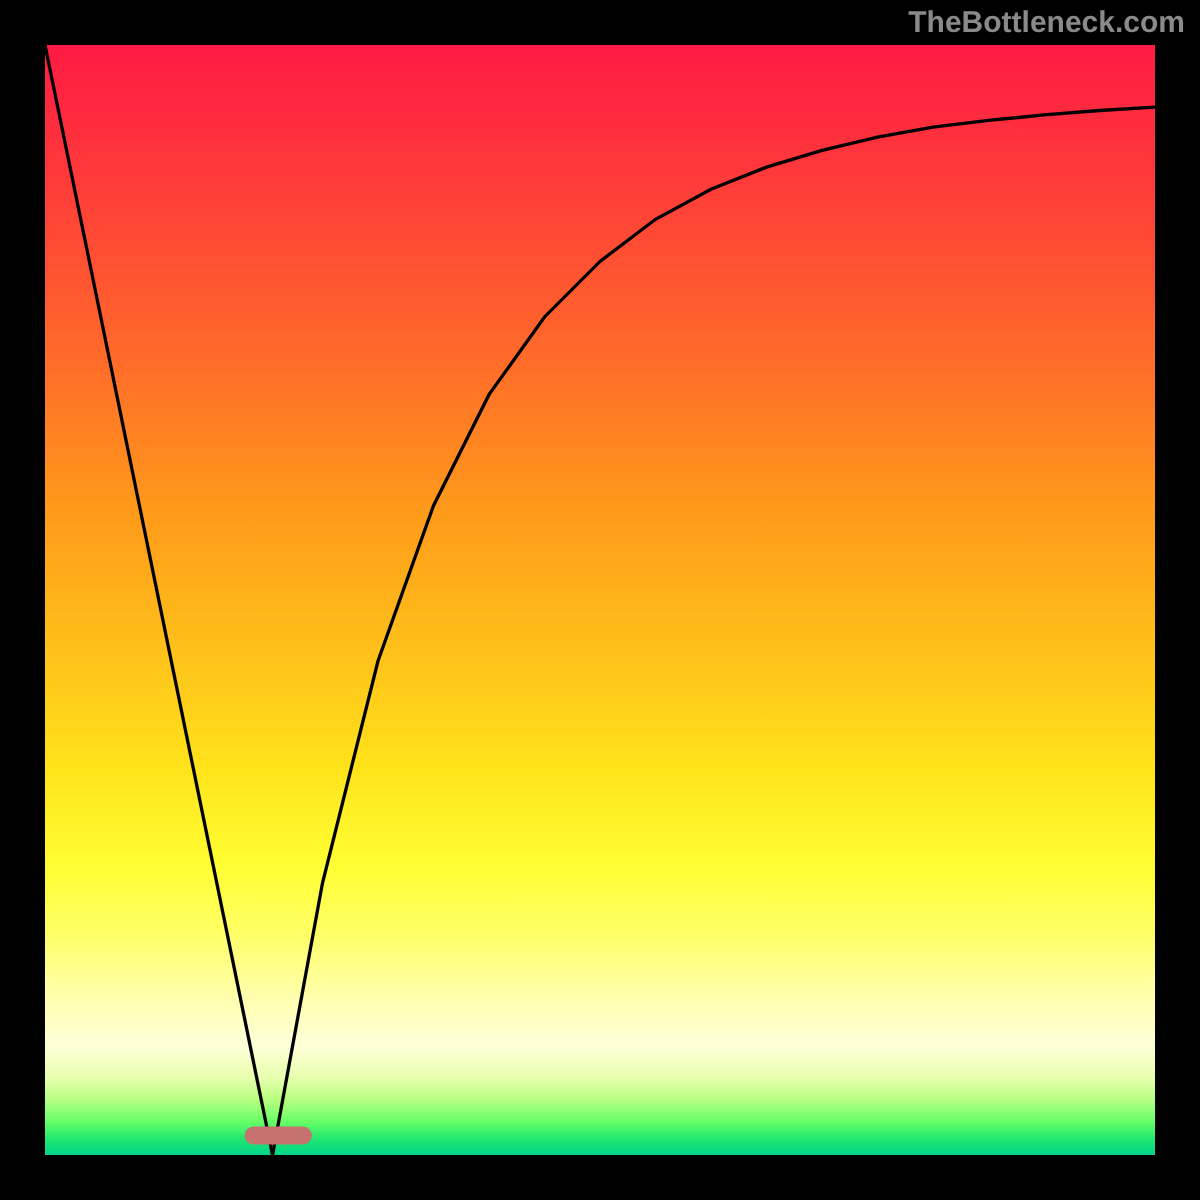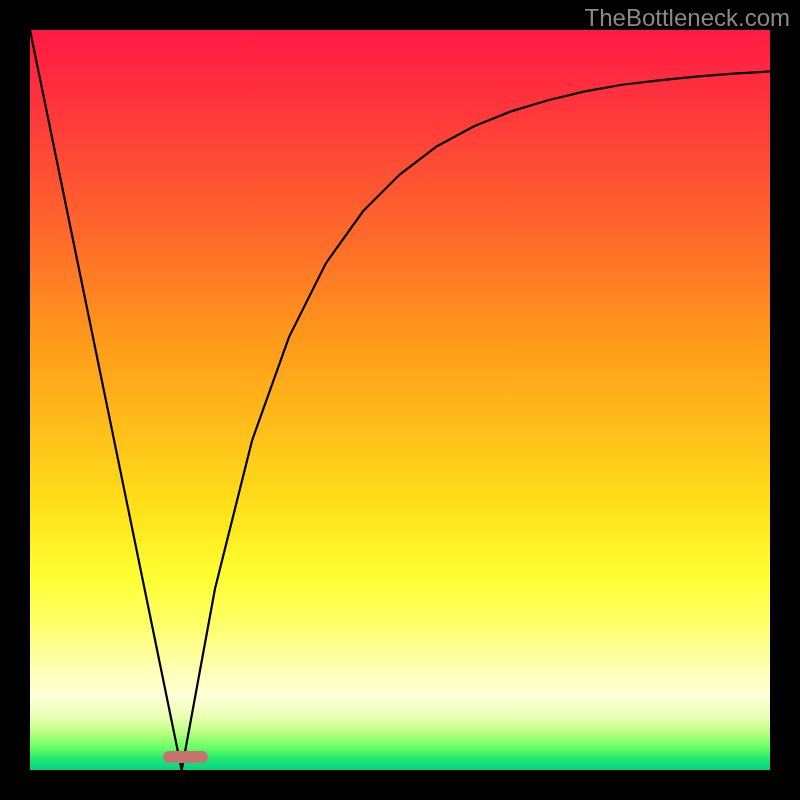--- a/index.html
+++ b/index.html
@@ -51,22 +51,22 @@
   .marker {
     position: absolute;
     background: #c6726f;
     border-radius: 6px;
   }
   .watermark {
     position: absolute;
     top: 4px;
     right: 10px;
     font-family: Arial, Helvetica, sans-serif;
-    font-size: 24px;
-    font-weight: 400;
+    font-size: 20px;
+    font-weight: 700;
     color: #8a8a8a;
     letter-spacing: 0px;
   }
 </style>
 </head>
 <body>
 
 <div class="frame">
 
   <div class="plot-area">

